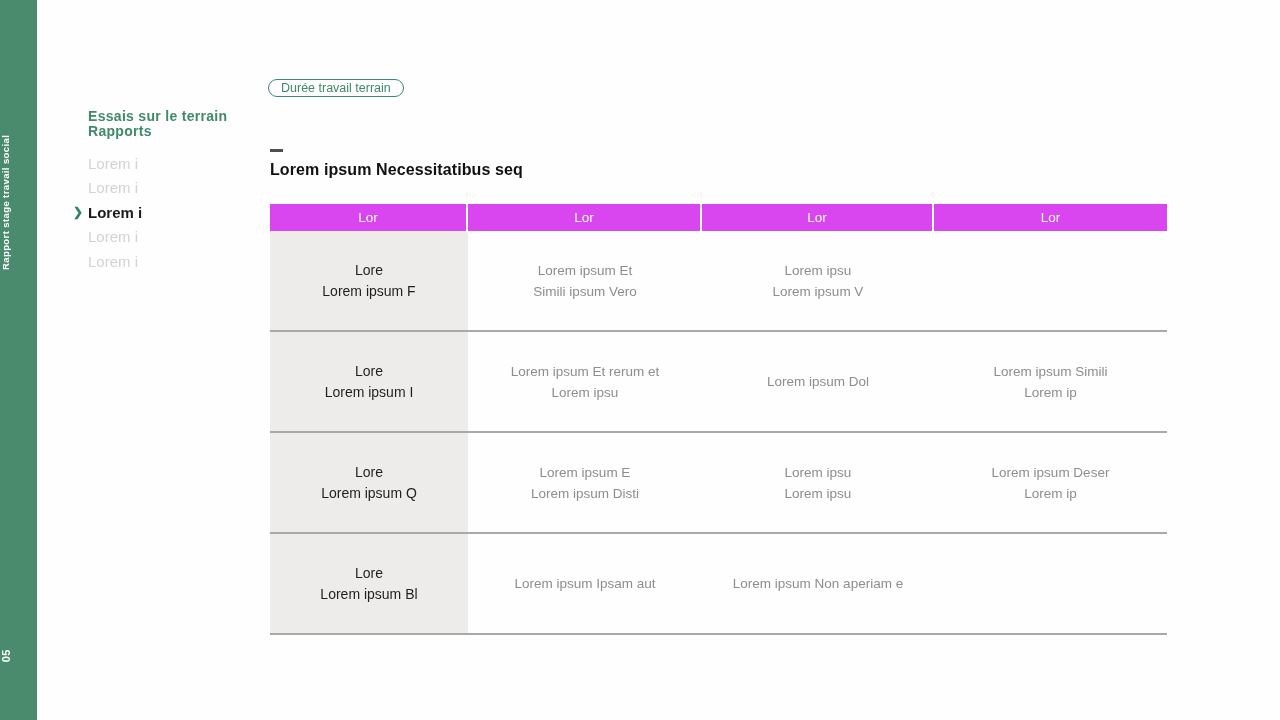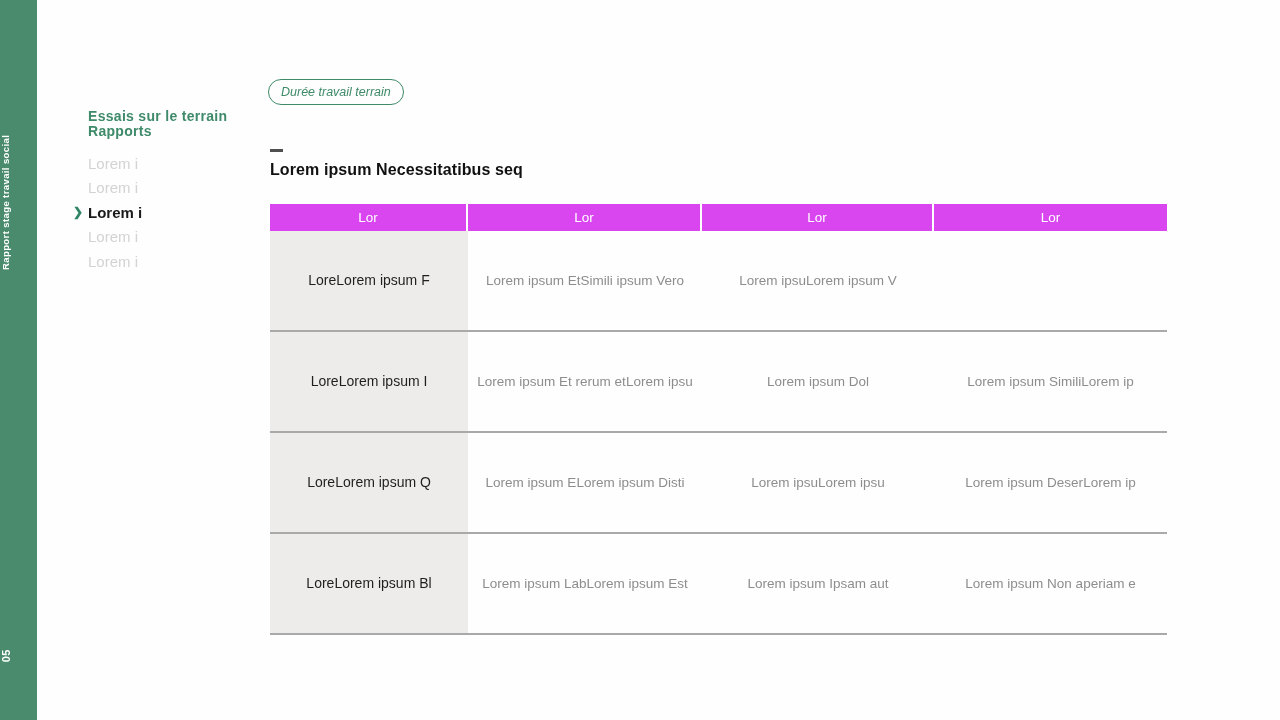--- a/index.html
+++ b/index.html
@@ -42,26 +42,25 @@
     font-size:15px; color:#d3d3d3; cursor:default; white-space:nowrap;
   }
   .nav-item.active { color:#1b1b1b; font-weight:700; }
   .nav-item .chev {
     position:absolute; left:-15px; top:50%; transform:translateY(-50%);
     color:#2f8566; font-size:12px; font-weight:700;
   }
 
   
   .chip {
-    position:absolute; left:268px; top:79px; height:26px;
+    position:absolute; left:268px; top:79px; height:18px;
     display:inline-flex; align-items:center; padding:0 12px;
     border:1.5px solid #3f8a68; border-radius:13px;
     color:#3f8a68; font-size:12.5px; background:transparent; white-space:nowrap;
     cursor:pointer;
-    font-style:italic;
   }
   .section-dash {
     position:absolute; left:270px; top:149px; width:13px; height:3px;
     background:#4f4f4f;
   }
   .page-title {
     position:absolute; left:270px; top:161px;
     font-size:16px; font-weight:700; color:#111111; letter-spacing:0.1px;
     white-space:nowrap;
   }
@@ -73,21 +72,21 @@
     grid-template-columns:198px 234px 232px 233px;
   }
   .thead { height:27px; }
   .thead .hcell {
     background:#d946ef; color:#ffffff; font-size:13.5px;
     display:flex; align-items:center; justify-content:center;
   }
   .thead .hcell:not(:last-child){ border-right:2px solid #ffffff; }
   .trow { height:101px; border-bottom:2px solid #a9a9a9; }
   .tcell {
-    display:flex; flex-direction:row; justify-content:center; align-items:center;
+    display:flex; flex-direction:column; justify-content:center; align-items:center;
     text-align:center; font-size:13.5px; color:#8d8d8d; line-height:21px;
     padding:12px 8px;
   }
   .tcell.first {
     background:#edecea; color:#1f1f1f; font-weight:500; font-size:14px;
   }
 </style>
 </head>
 <body>
 
@@ -178,24 +177,20 @@
           <div>Lorem ipsum Deser</div>
           <div>Lorem ip</div>
         </div>
       </div>
       <div class="trow">
         <div class="tcell first">
           <div>Lore</div>
           <div>Lorem ipsum Bl</div>
         </div>
         <div class="tcell">
-          <div>Lorem ipsum Lab</div>
-          <div>Lorem ipsum Est</div>
-        </div>
-        <div class="tcell">
           <div>Lorem ipsum Ipsam aut</div>
         </div>
         <div class="tcell">
           <div>Lorem ipsum Non aperiam e</div>
         </div>
       </div>
     </div>
 </div>
 
 </body></html>

